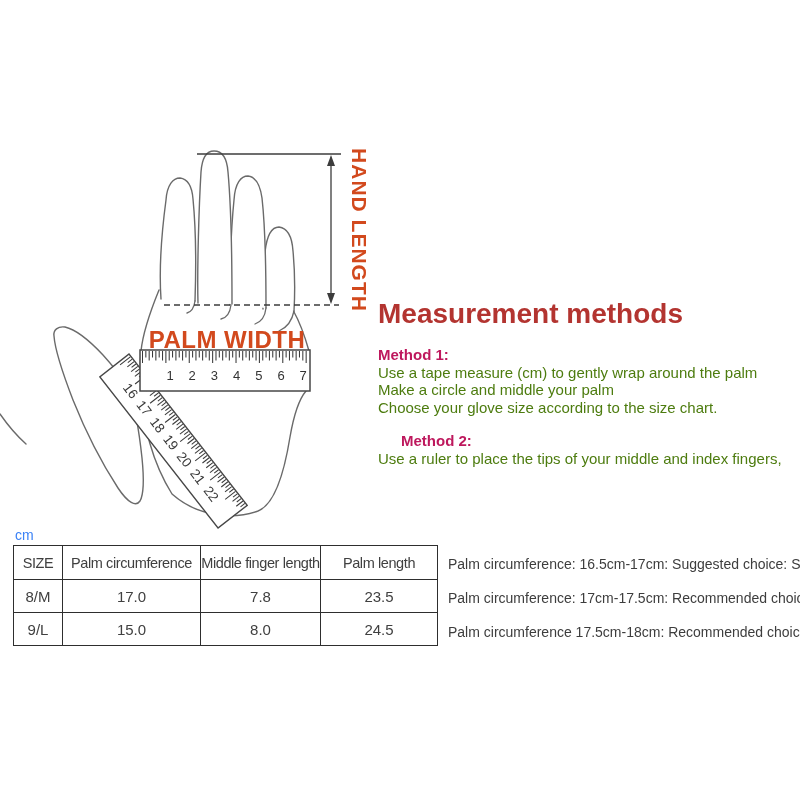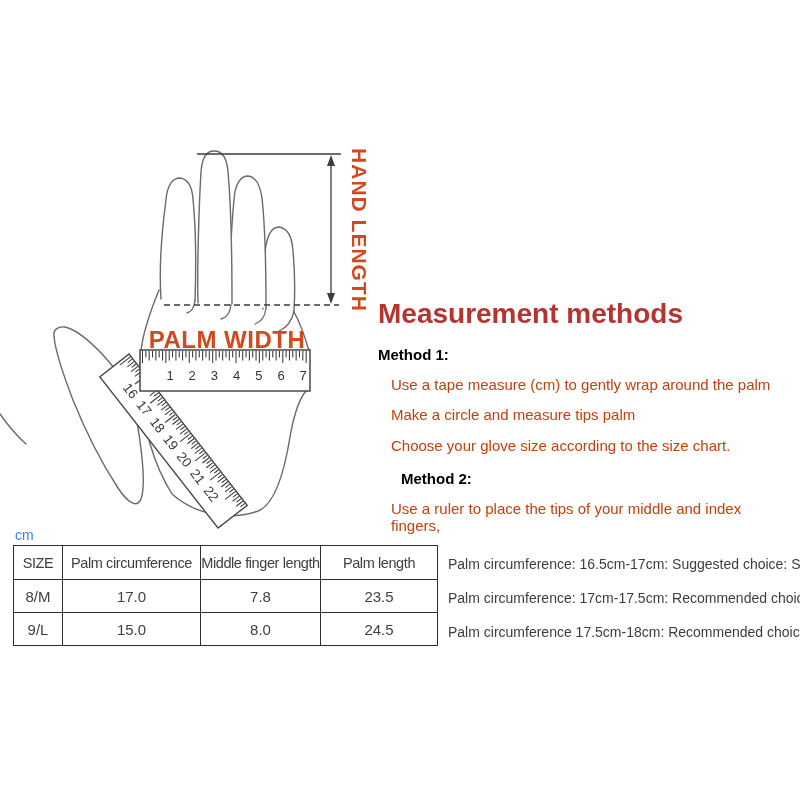--- a/index.html
+++ b/index.html
@@ -3,23 +3,23 @@
 <meta charset="utf-8">
 <style>
   html,body{margin:0;padding:0;background:#fff;}
   .page{position:relative;width:800px;height:800px;background:#ffffff;overflow:hidden;
         font-family:"Liberation Sans",sans-serif;color:#3c3c3c;}
   svg.diagram{position:absolute;left:0;top:0;}
   svg text{font-family:"Liberation Sans",sans-serif;}
 
   .methods{position:absolute;left:378px;top:300px;width:412px;}
   .methods h1{margin:0 0 18px 0;font-size:28px;line-height:28px;font-weight:700;color:#b33430;}
-  .m-label{margin:0 0 1px 0;font-size:15px;line-height:17px;font-weight:700;color:#000000;}
+  .m-label{margin:0 0 1px 0;font-size:15px;line-height:17px;font-weight:700;color:#be185d;}
   .m-label.second{margin-top:16px;margin-left:23px;}
-  .m-line{margin:13px;font-size:15px;line-height:17.3px;color:#c2410c;}
+  .m-line{margin:0;font-size:15px;line-height:17.3px;color:#4d7c0f;}
 
   .table-wrap{position:absolute;left:13px;top:527px;}
   .unit{font-size:14px;color:#3b82f6;margin:0 0 1px 2px;line-height:17px;}
   table{border-collapse:collapse;table-layout:fixed;}
   th,td{border:1.5px solid #2e2e2e;font-size:15px;font-weight:400;color:#404040;
         text-align:center;vertical-align:middle;padding:0;background:#fff;}
   th{height:33px;font-size:14.5px;letter-spacing:-0.4px;}
   td{height:32px;}
 
   .recs{position:absolute;left:448px;top:556px;width:350px;text-align:right;}
@@ -219,21 +219,21 @@
     <polygon points="331,304 327,293 335,293" fill="#3c3c3c"></polygon>
 
     <text x="227" y="348" text-anchor="middle" font-size="24" font-weight="600" letter-spacing="0.5" fill="#d2491d">PALM WIDTH</text>
     <text transform="translate(352,230) rotate(90)" text-anchor="middle" font-size="21" font-weight="600" letter-spacing="1" fill="#d2491d">HAND LENGTH</text>
   </svg>
 
   <div class="methods">
     <h1>Measurement methods</h1>
     <p class="m-label">Method 1:</p>
     <p class="m-line">Use a tape measure (cm) to gently wrap around the palm</p>
-    <p class="m-line">Make a circle and measure tips palm</p>
+    <p class="m-line">Make a circle and middle your palm</p>
     <p class="m-line">Choose your glove size according to the size chart.</p>
     <p class="m-label second">Method 2:</p>
     <p class="m-line">Use a ruler to place the tips of your middle and index fingers,</p>
   </div>
 
   <div class="table-wrap">
     <div class="unit">cm</div>
     <table>
       <colgroup>
           <col style="width:49px">

